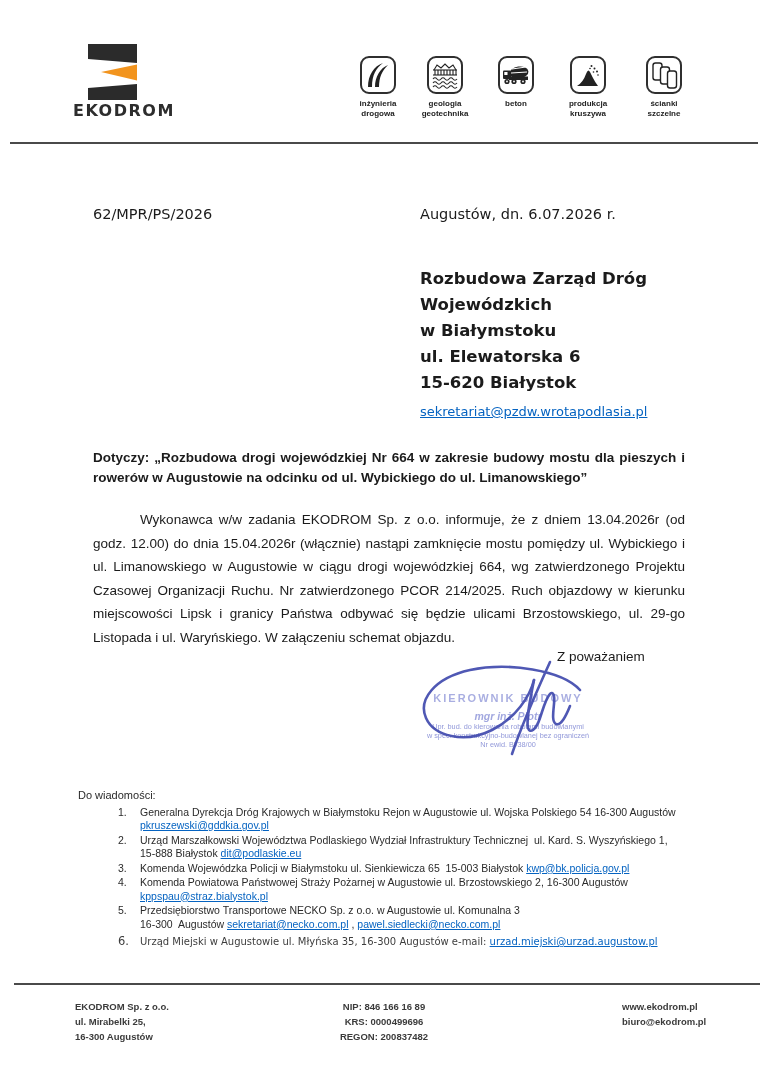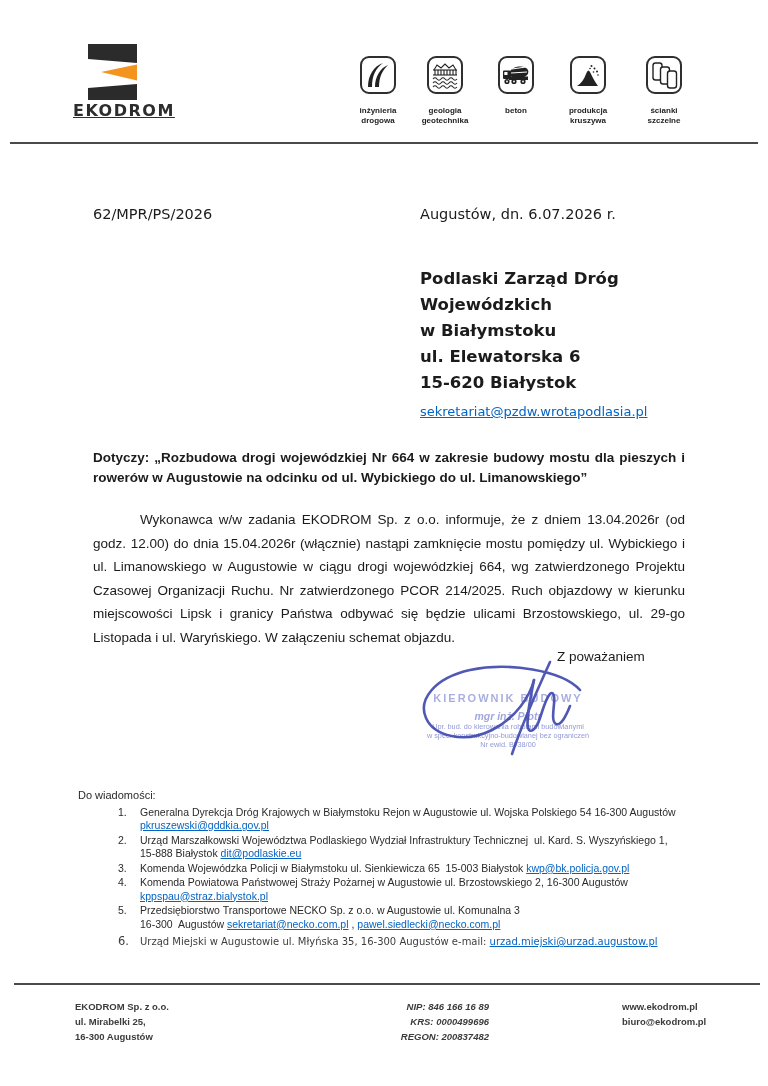--- a/index.html
+++ b/index.html
@@ -2,25 +2,25 @@
 <html lang="pl"><head>
 <meta charset="utf-8">
 <style>
   html,body{margin:0;padding:0;background:#ffffff;}
   .page{position:relative;width:768px;height:1086px;background:#fff;overflow:hidden;
         font-family:"Liberation Sans",sans-serif;color:#1b1b1b;}
 
   
   .logo-svg{position:absolute;left:88px;top:44px;}
   .logo-text{position:absolute;left:73px;top:101px;font-family:"DejaVu Sans",sans-serif;
-             font-weight:bold;font-size:16px;letter-spacing:1.5px;color:#2d2d2d;text-decoration:underline;}
+             font-weight:bold;font-size:16px;letter-spacing:1.5px;color:#2d2d2d;}
   .service{position:absolute;top:56px;width:72px;text-align:center;}
   .service-box{width:36px;height:38px;border:2px solid #2f2f2f;border-radius:9px;background:#fff;
                margin:0 auto;display:flex;align-items:center;justify-content:center;box-sizing:border-box;}
-  .service-label{margin-top:12px;font-size:8px;font-weight:bold;line-height:10px;
+  .service-label{margin-top:5px;font-size:8px;font-weight:bold;line-height:10px;
                  white-space:pre-line;color:#232323;}
   .rule-top{position:absolute;left:10px;top:142px;width:748px;height:2px;background:#4a4a4a;}
 
   
   .ref{position:absolute;left:93px;top:206px;font-family:"DejaVu Sans",sans-serif;font-size:14.5px;}
   .date{position:absolute;left:420px;top:206px;font-family:"DejaVu Sans",sans-serif;font-size:14.5px;text-align:right;}
 
   
   .recipient{position:absolute;left:420px;top:266px;font-family:"DejaVu Sans",sans-serif;
              font-weight:bold;font-size:16.5px;line-height:26px;}
@@ -48,21 +48,21 @@
   .cc-num{flex:none;width:22px;margin-left:40px;}
   .cc-body{flex:1;white-space:pre-wrap;}
   .cc-row.alt{font-family:"DejaVu Sans",sans-serif;font-size:10px;color:#3d3d3d;margin-top:4px;}
   .cc-row.alt .cc-num{font-size:11.5px;}
 
   
   .rule-bottom{position:absolute;left:14px;top:983px;width:746px;height:2px;background:#4a4a4a;}
   .footer-col{position:absolute;top:999px;font-size:9.5px;font-weight:bold;line-height:15px;
               white-space:pre-line;color:#3b3b3b;}
   .footer-left{left:75px;}
-  .footer-center{left:279px;width:210px;text-align:right;font-style:italic;}
+  .footer-center{left:279px;width:210px;text-align:center;}
   .footer-right{left:622px;}
 </style>
 </head>
 <body>
 
 <div class="page">
 
   <svg class="logo-svg" width="49" height="56" viewBox="0 0 49 56">
     <polygon points="0,0 49,0 49,19 0,15" fill="#2b2b2b"></polygon>
     <polygon points="13,28 49,20.5 49,36.5" fill="#F2941E"></polygon>
@@ -143,21 +143,21 @@
     <div class="service-label">ścianki
 szczelne</div>
   </div>
 
   <div class="rule-top"></div>
 
   <div class="ref">62/MPR/PS/2026</div>
   <div class="date">Augustów, dn. 6.07.2026 r.</div>
 
   <div class="recipient">
-    <div>Podlaski Zarząd Dróg</div>
+    <div>Rozbudowa Zarząd Dróg</div>
     <div>Wojewódzkich</div>
     <div>w Białymstoku</div>
     <div>ul. Elewatorska 6</div>
     <div>15-620 Białystok</div>
     <a href="#" class="link recipient-email">sekretariat@pzdw.wrotapodlasia.pl</a>
   </div>
 
   <div class="subject">Dotyczy: „Rozbudowa drogi wojewódzkiej Nr 664 w zakresie budowy mostu dla pieszych i rowerów w Augustowie na odcinku od ul. Wybickiego do ul. Limanowskiego”</div>
   <div class="body-text">Wykonawca w/w zadania EKODROM Sp. z o.o. informuje, że z dniem 13.04.2026r (od godz. 12.00) do dnia 15.04.2026r (włącznie) nastąpi zamknięcie mostu pomiędzy ul. Wybickiego i ul. Limanowskiego w Augustowie w ciągu drogi wojewódzkiej 664, wg zatwierdzonego Projektu Czasowej Organizacji Ruchu. Nr zatwierdzonego PCOR 214/2025. Ruch objazdowy w kierunku miejscowości Lipsk i granicy Państwa odbywać się będzie ulicami Brzostowskiego, ul. 29-go Listopada i ul. Waryńskiego. W załączeniu schemat objazdu.</div>
   <div class="closing">Z poważaniem</div>

